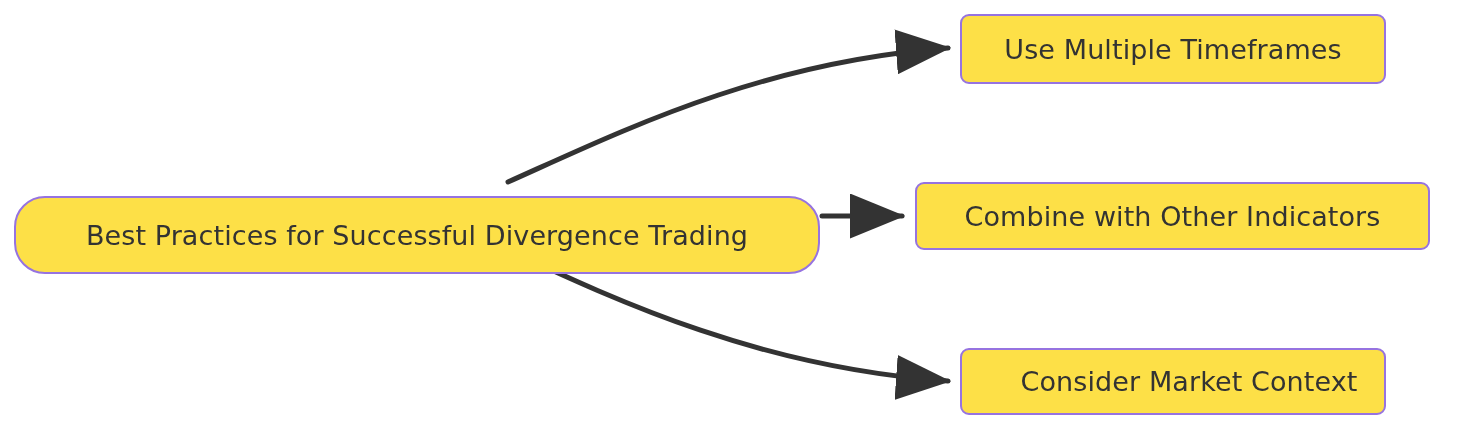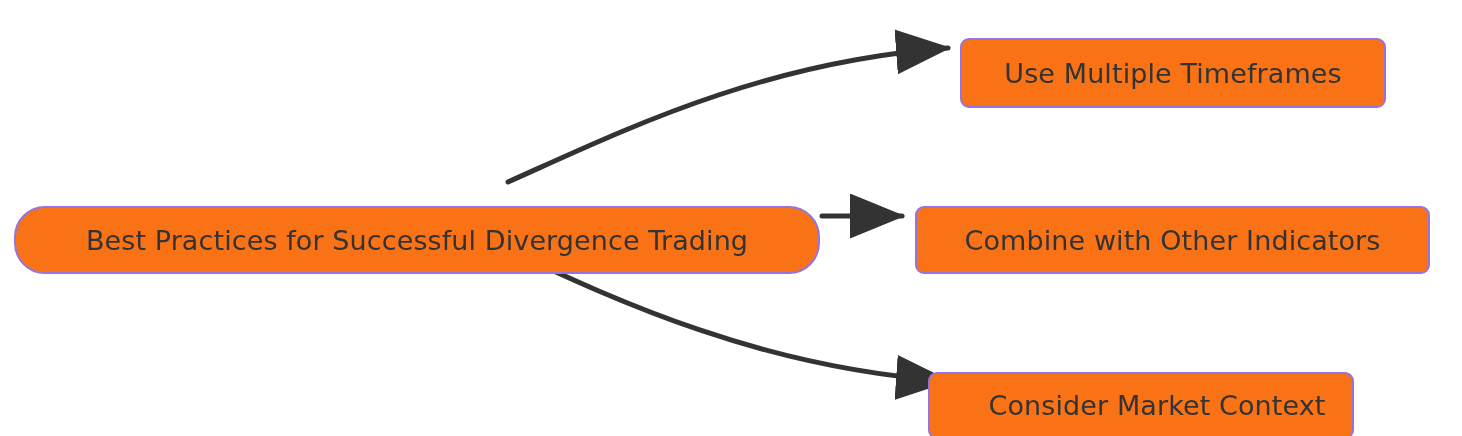--- a/index.html
+++ b/index.html
@@ -28,65 +28,64 @@
     left: 0;
     top: 0;
     width: 1462px;
     height: 436px;
     pointer-events: none;
   }
 
   .flow-node {
     position: absolute;
     box-sizing: border-box;
-    background: #f97316;
+    background: #fde047;
     border: 2px solid #9673e0;
     border-radius: 9px;
     display: flex;
     align-items: center;
     justify-content: center;
     padding: 0 16px;
-    margin-top: 24px;
   }
 
   .flow-node .node-label {
     font-size: 27px;
     line-height: 1;
     color: #333333;
     white-space: nowrap;
     letter-spacing: 0.1px;
   }
 
   
   #node-root {
     left: 14px;
-    top: 182px;
+    top: 196px;
     width: 806px;
-    height: 68px;
+    height: 78px;
     border-radius: 31px;
   }
 
   
   #node-timeframes {
     left: 960px;
     top: 14px;
     width: 426px;
     height: 70px;
   }
 
   #node-indicators {
     left: 915px;
     top: 182px;
     width: 515px;
     height: 68px;
     justify-content: center;
   }
 
   #node-context {
-    left: 928px;
+    left: 960px;
     top: 348px;
     width: 426px;
     height: 67px;
     padding-left: 48px;
   }
 </style>
 </head>
 <body>
 
 <div id="diagram-canvas">

